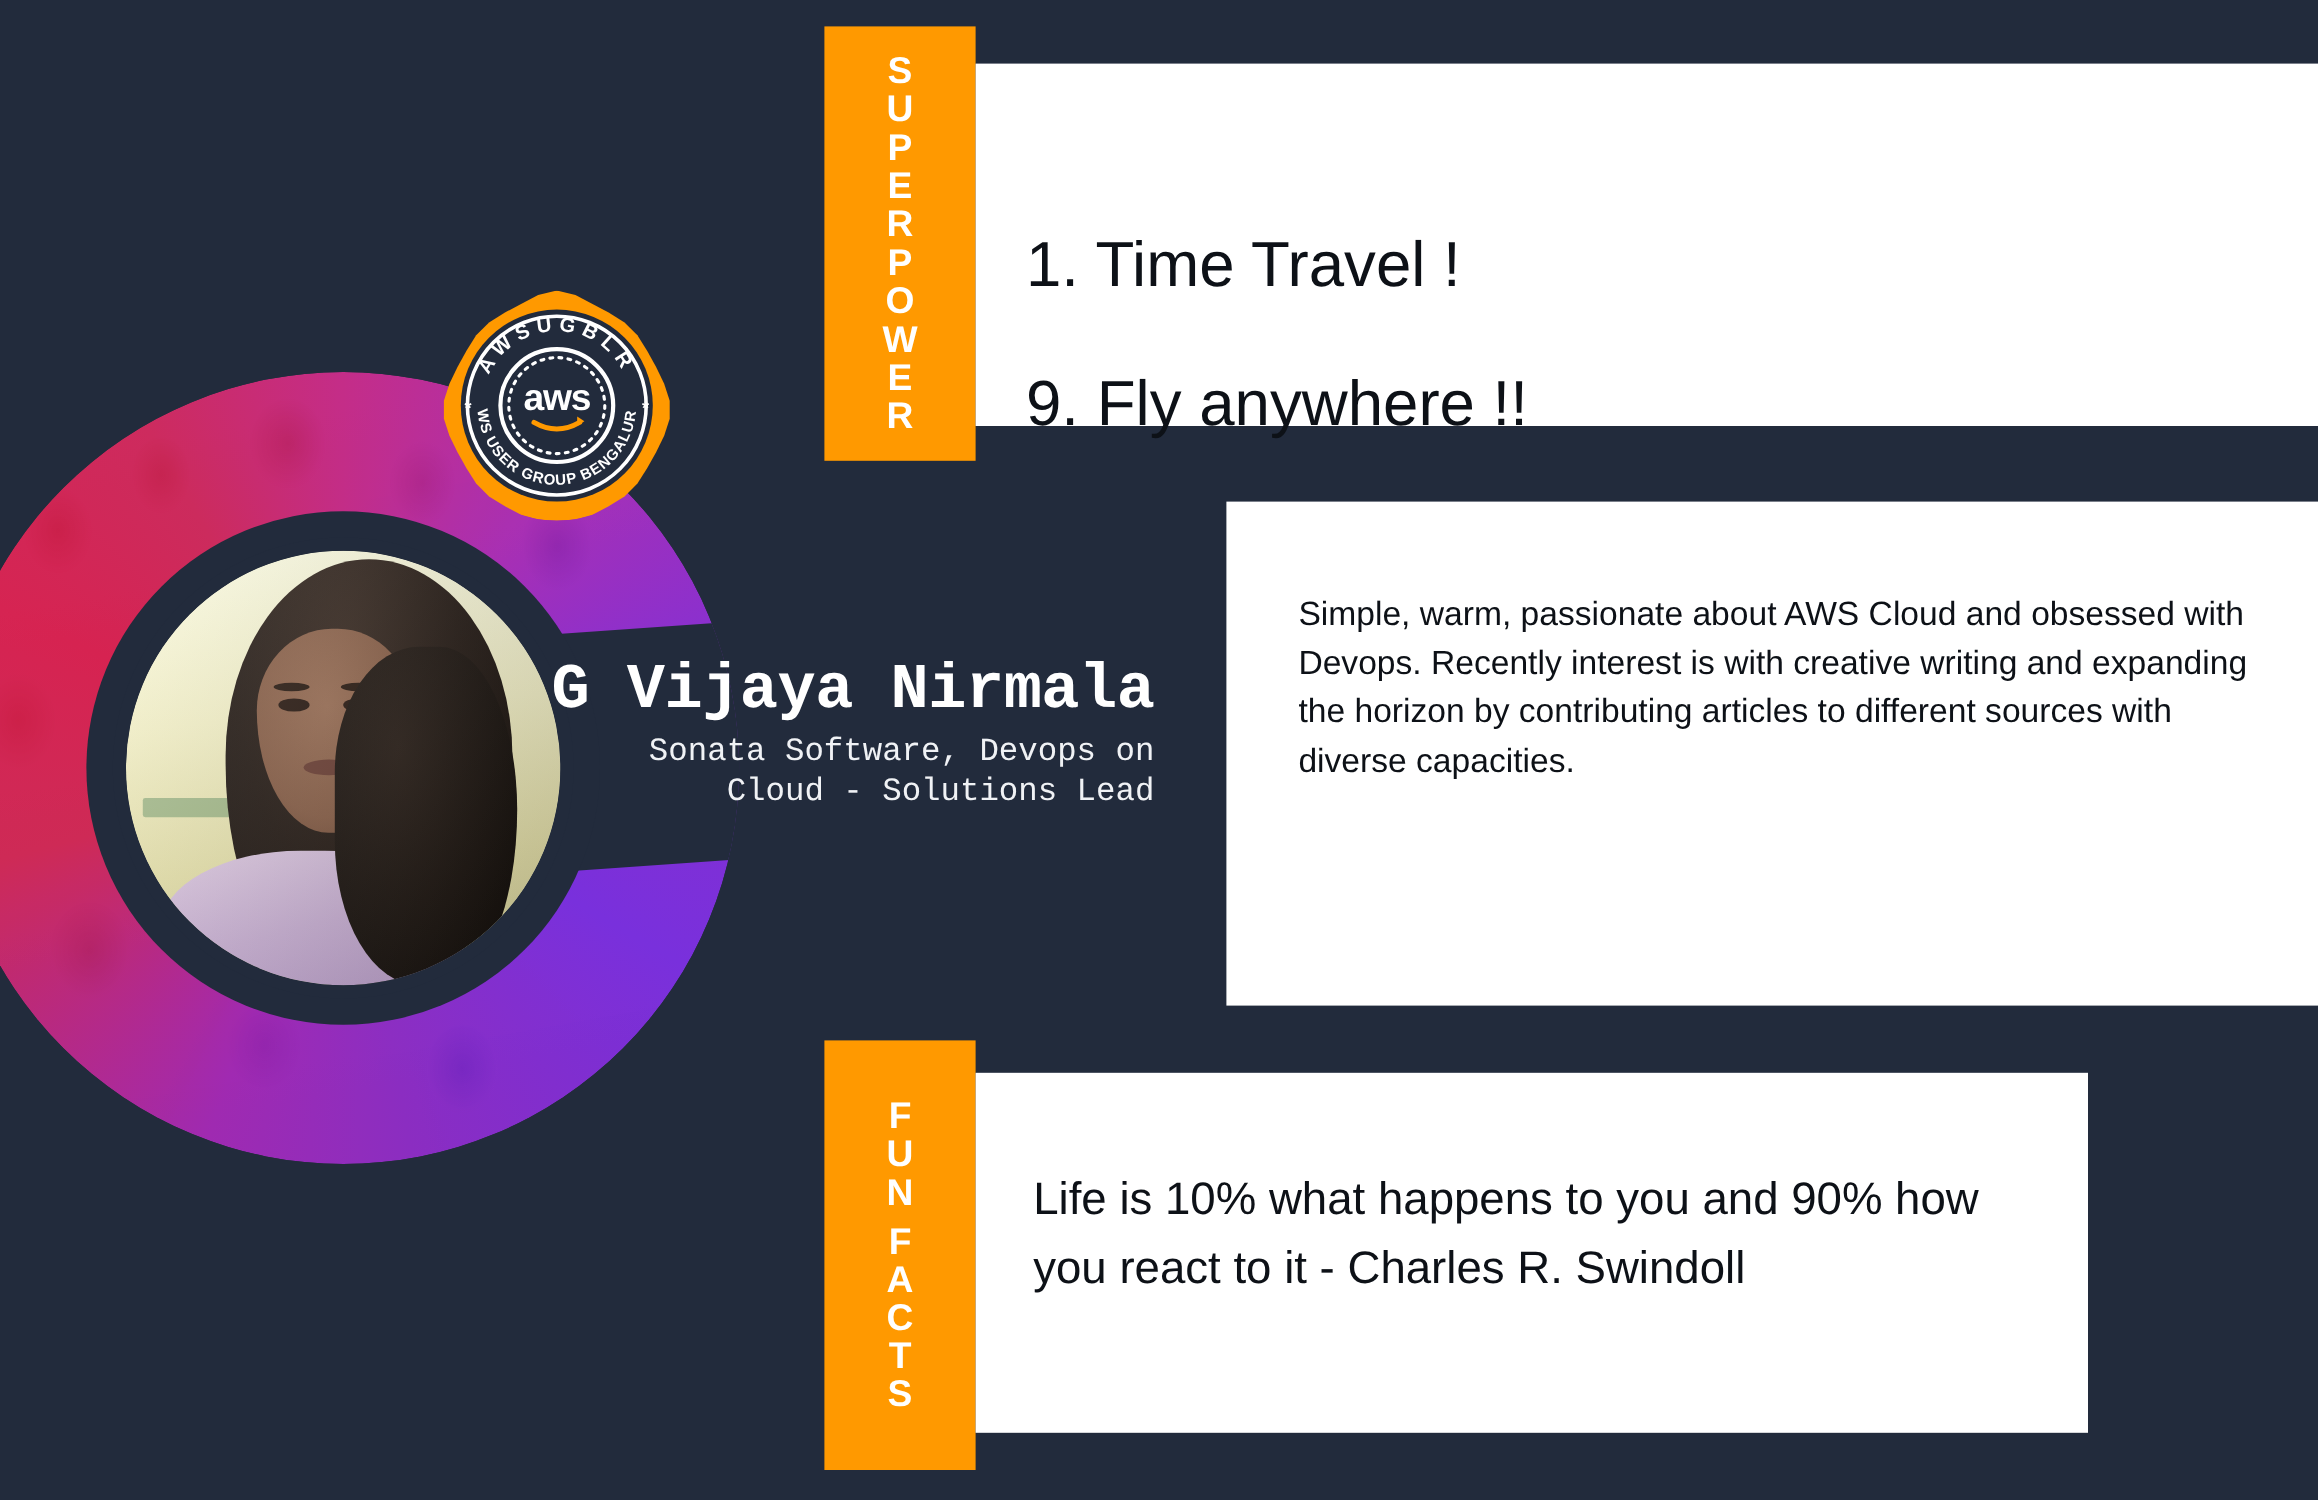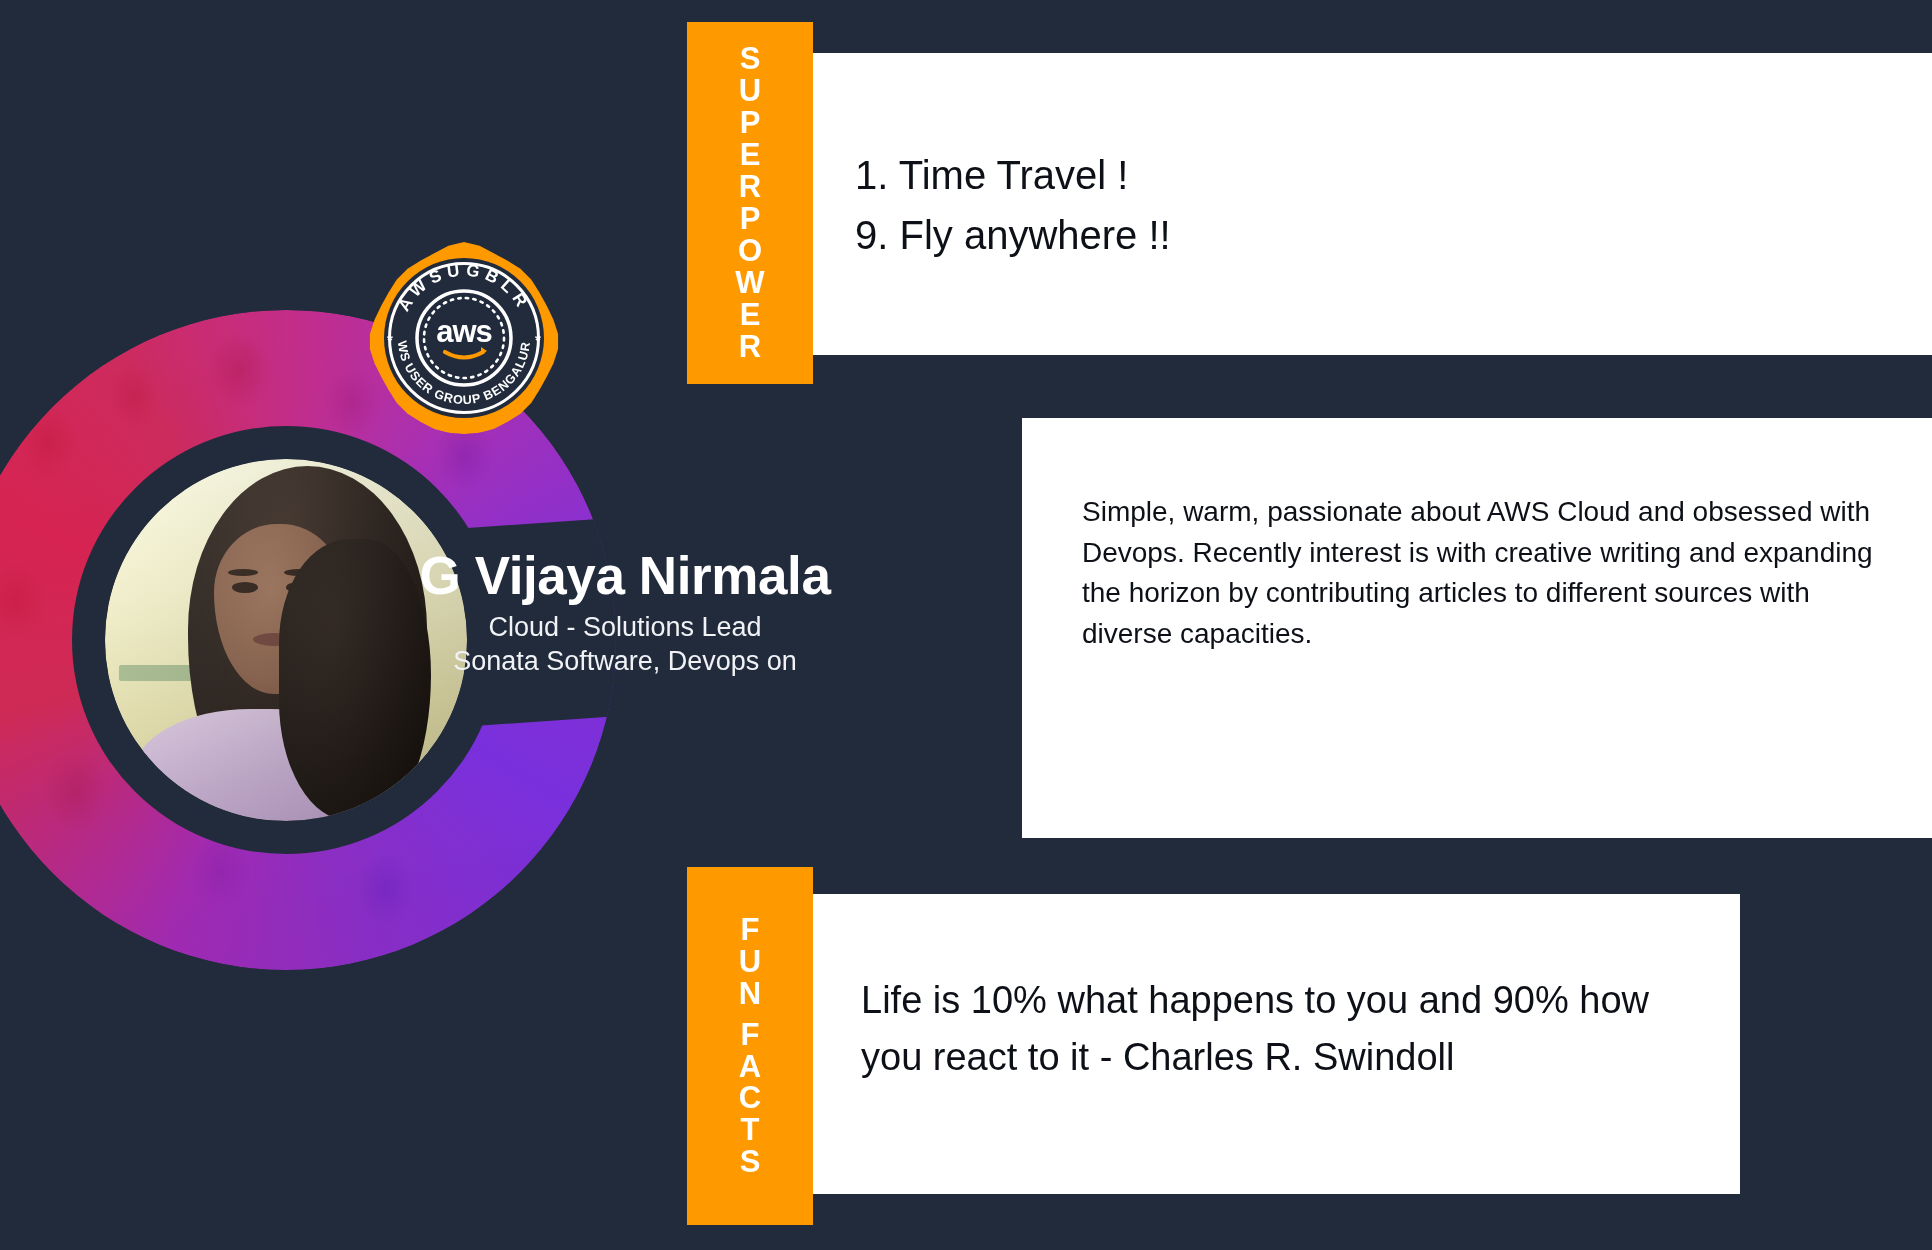--- a/index.html
+++ b/index.html
@@ -219,24 +219,25 @@
       6.9% 70.2%, 3.4% 63.1%, 1.0% 55.7%, 1.0% 47.9%, 3.4% 40.5%,
       6.9% 33.2%, 10.8% 26.2%, 15.0% 19.5%, 20.6% 13.9%, 27.5% 9.6%,
       34.5% 5.9%, 41.9% 2.0%
     );
   }
   #aws-badge svg { position: absolute; inset: 0; }
 
   
   #name-block {
     position: absolute;
-    left: 300px;
+    left: 312px;
     top: 548px;
     width: 650px;
-    text-align: center;
+    text-align: right;
+    font-family: Liberation Mono, monospace;
   }
   #name-block .person-name {
     color: #ffffff;
     font-size: 53px;
     font-weight: bold;
     letter-spacing: -0.4px;
     line-height: 1.05;
   }
   #name-block .person-role {
     color: #f0f2f5;
@@ -276,23 +277,24 @@
   #bio-panel        { left: 1022px; top: 418px; width: 910px; height: 420px; }
   #funfacts-panel   { left: 813px; top: 894px; width: 927px; height: 300px; }
 
   #superpower-panel .content {
     position: absolute;
     left: 42px;
     top: 92px;
     right: 40px;
   }
   #superpower-panel .sp-line {
-    font-size: 40px;
+    font-size: 53px;
     line-height: 1.50;
     color: #0d1117;
+    margin-top: 36px;
   }
 
   #bio-panel .content {
     position: absolute;
     left: 60px;
     top: 74px;
     right: 46px;
   }
   #bio-panel .bio-text {
     font-size: 28px;
@@ -363,22 +365,22 @@
       <text x="170" y="103" font-size="15" font-weight="bold" fill="#ffffff" text-anchor="middle">*</text>
       <text x="96" y="100" font-family="Liberation Sans, sans-serif" font-size="31" font-weight="bold" fill="#ffffff" text-anchor="middle" letter-spacing="-1">aws</text>
       <path d="M 77,110 q 19,11 38,0" stroke="#ff9900" stroke-width="4.2" fill="none" stroke-linecap="round"></path>
       <path d="M 113,105 l 6,4 -6,4 z" fill="#ff9900"></path>
     </svg>
   </div>
 
   <div id="name-block">
     <div class="person-name">G Vijaya Nirmala</div>
     <div class="person-role">
+      <div>Sonata Software, Devops on</div>
       <div>Cloud - Solutions Lead</div>
-      <div>Sonata Software, Devops on</div>
     </div>
   </div>
 
   <div class="vbar" id="superpower-bar">
     <span class="vchar">S</span>
     <span class="vchar">U</span>
     <span class="vchar">P</span>
     <span class="vchar">E</span>
     <span class="vchar">R</span>
     <span class="vchar">P</span>

